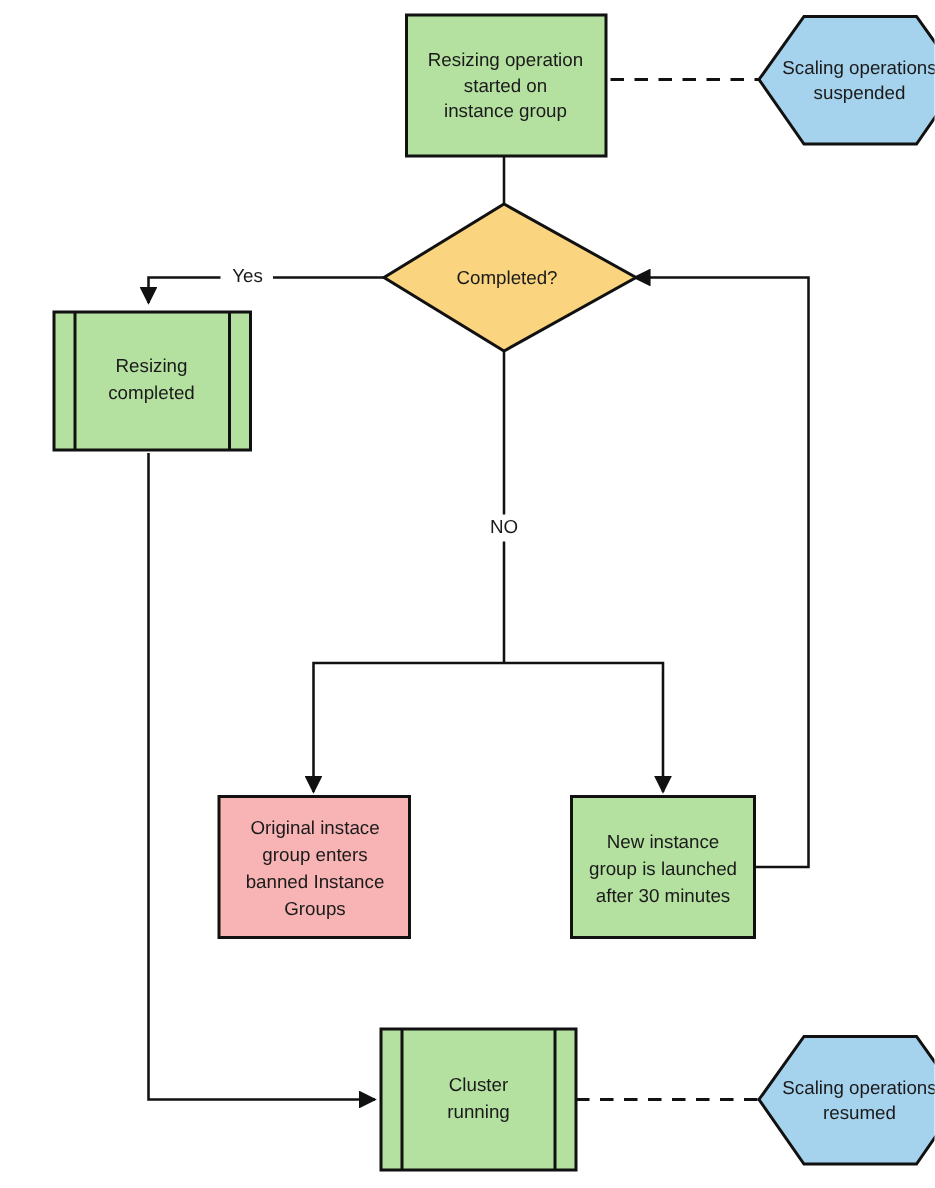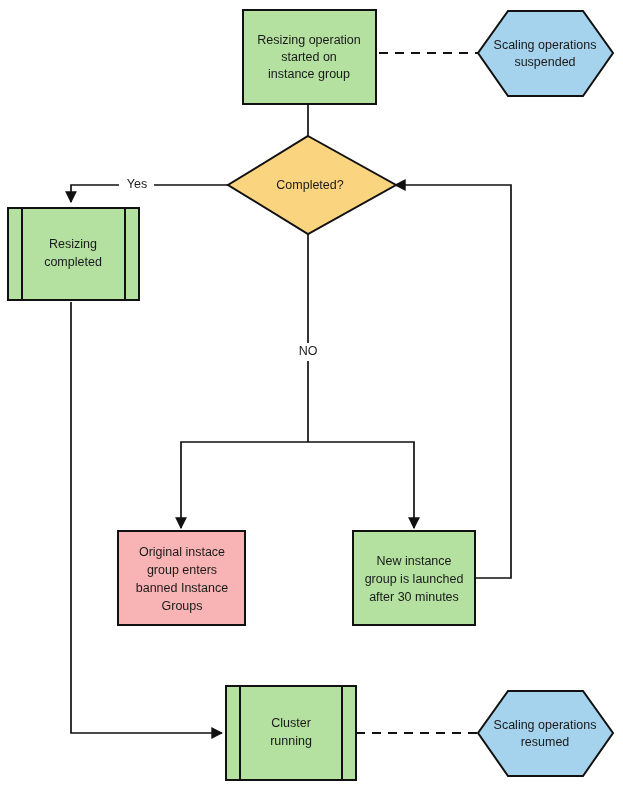--- a/index.html
+++ b/index.html
@@ -11,20 +11,21 @@
   body {
     width: 623px;
     height: 792px;
     font-family: "Liberation Sans", sans-serif;
     overflow: hidden;
   }
   #flow-root {
     position: relative;
     width: 521px;
     height: 792px;
+    padding-left: 28px;
   }
   svg#flow-svg {
     display: block;
     width: 623px;
     height: 792px;
   }
   .shape-outline {
     stroke: #111111;
     stroke-width: 2;
     stroke-linejoin: miter;

